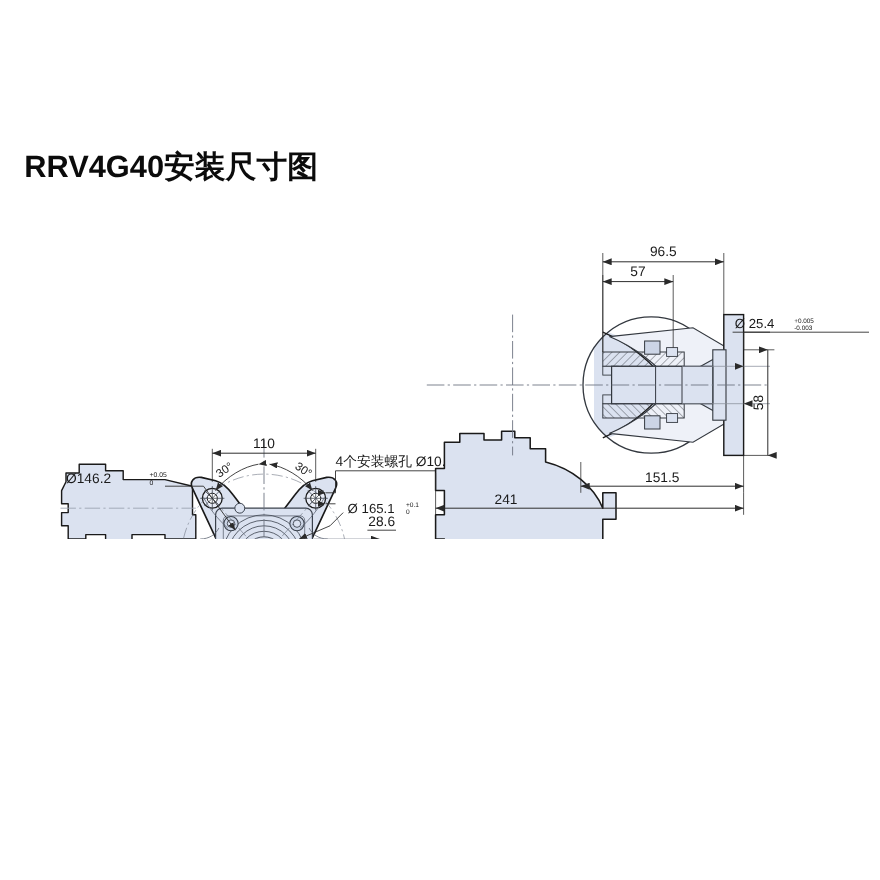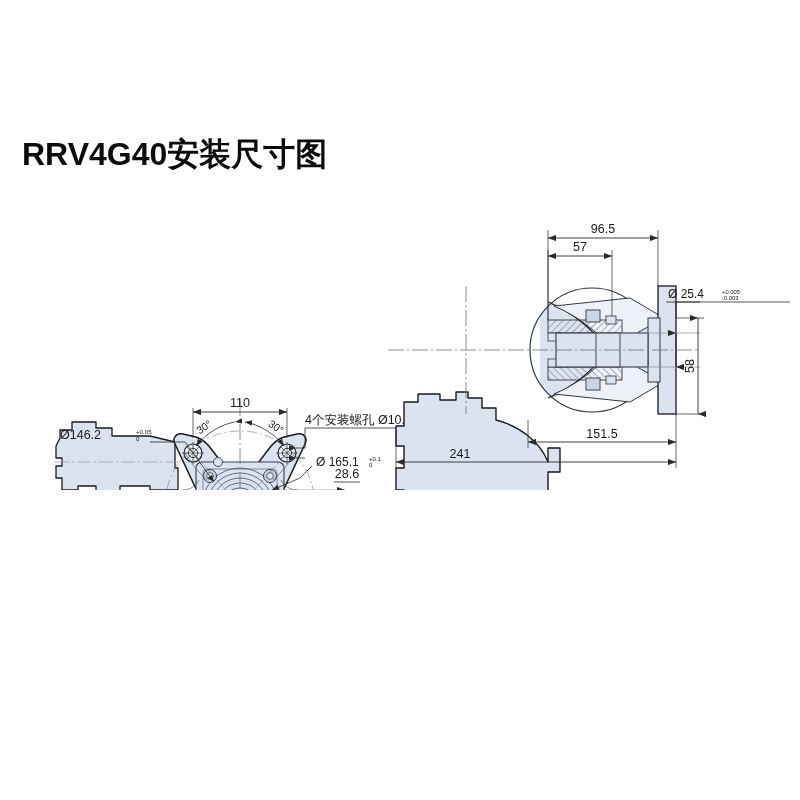--- a/index.html
+++ b/index.html
@@ -4,21 +4,21 @@
 <style>
   html,body{margin:0;padding:0;}
   body{
     width:800px;height:800px;background:#ffffff;
     font-family:"Liberation Sans","DejaVu Sans",sans-serif;
     overflow:hidden;position:relative;
   }
   #page{position:relative;width:800px;height:800px;background:#fff;}
   #title{
     position:absolute;left:22px;top:138px;
-    font-size:32px;font-weight:bold;color:#0b0b0b;
+    font-size:28px;font-weight:bold;color:#0b0b0b;
     letter-spacing:0px;line-height:1;
     font-family:"Liberation Sans","DejaVu Sans",sans-serif;
   }
   #drawing{position:absolute;left:0;top:190px;width:800px;height:300px;}
   svg{display:block;}
   text{font-family:"Liberation Sans","DejaVu Sans",sans-serif;fill:#1a1a1a;}
 </style>
 </head>
 <body>
 

